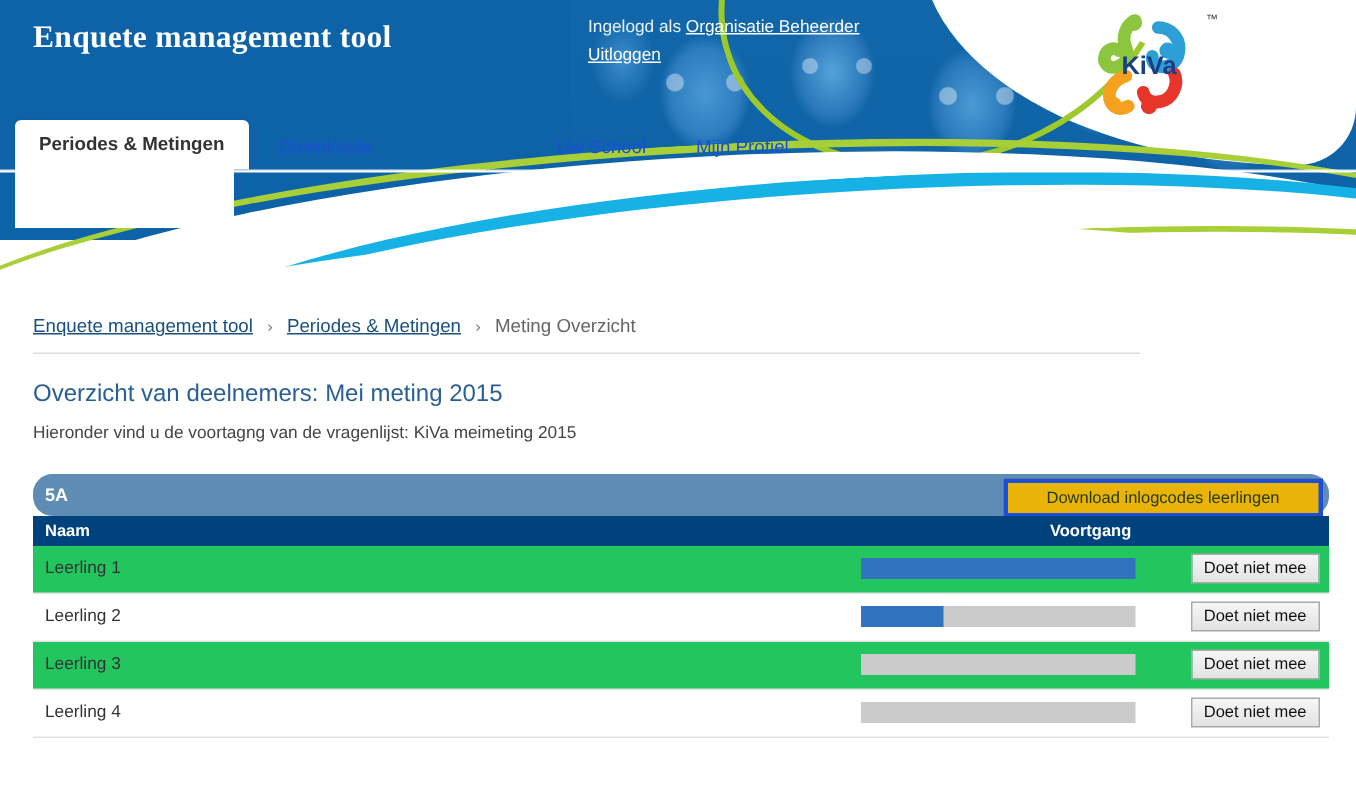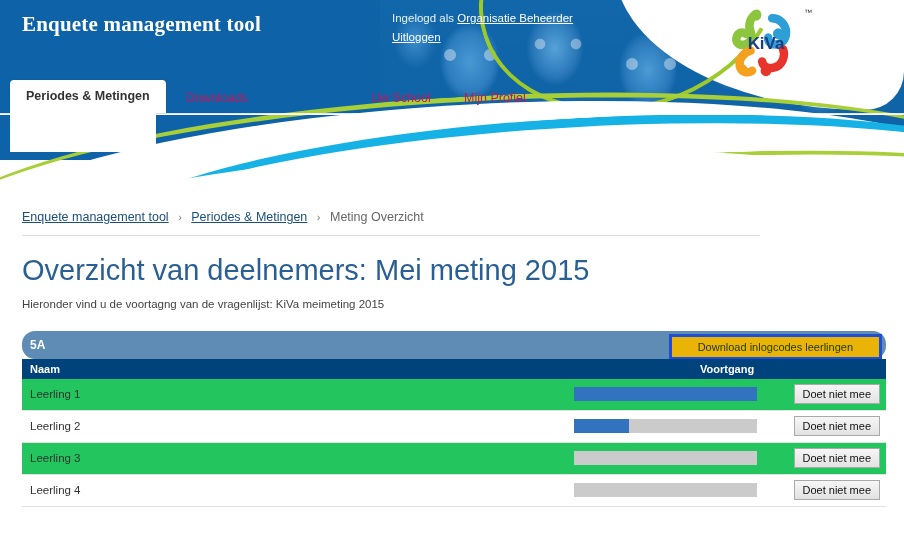--- a/index.html
+++ b/index.html
@@ -195,21 +195,21 @@
     left: 0; top: 84px;
     width: 904px;
     height: 30px;
     z-index: 9;
     border-bottom: 1px solid #ffffff;
   }
   .tab {
     position: absolute;
     top: 0;
     font-size: 12.5px;
-    color: #be185d;
+    color: #1d4ed8;
     padding: 7px 10px 15px 10px;
     white-space: nowrap;
   }
   .tab.active {
     background: #ffffff;
     color: #333333;
     font-weight: bold;
     border-radius: 4px 4px 0 0;
     padding: 9px 16px 10px 16px;
     top: -4px;
@@ -254,21 +254,21 @@
   .breadcrumb .current {
     color: #666;
   }
   .rule {
     margin: 11px 20px 0 22px;
     height: 1px;
     background: #dcdcdc;
   }
   .page-title {
     margin: 18px 0 0 22px;
-    font-size: 29px;
+    font-size: 16px;
     color: #2a5f94;
     font-weight: normal;
   }
   .page-sub {
     margin: 11px 0 0 22px;
     font-size: 11.5px;
     color: #444;
   }
 
   

